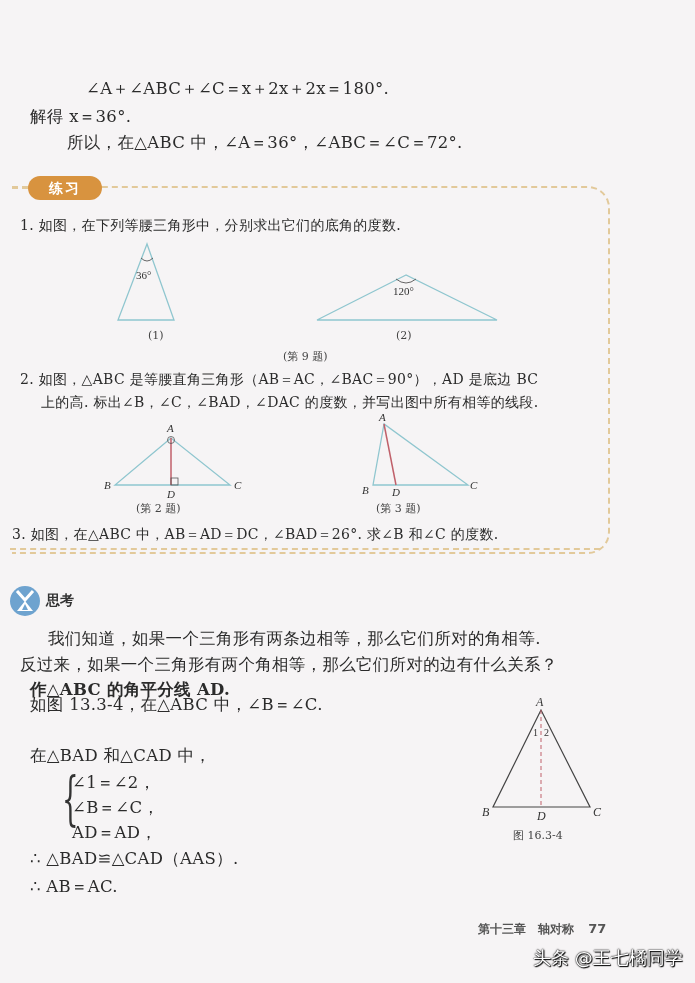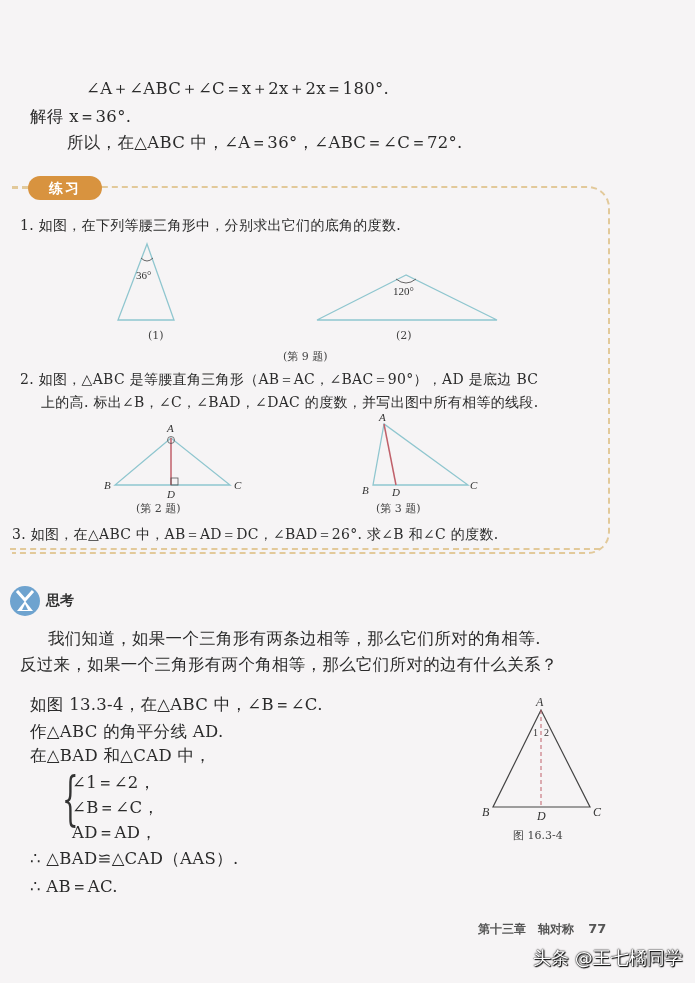--- a/index.html
+++ b/index.html
@@ -103,21 +103,21 @@
     <path d="M7,5 L15,14 L23,5" fill="none" stroke="#fff" stroke-width="3"></path>
     <path d="M7,25 L15,15 L23,25 Z" fill="#fff"></path>
     <path d="M12,24 L15,18 L18,24 Z" fill="#6ea3cf"></path>
   </svg>
 </div>
 <div class="think-title">思考</div>
 <div class="line big" style="left:48px;top:628px;">我们知道，如果一个三角形有两条边相等，那么它们所对的角相等.</div>
 <div class="line big" style="left:20px;top:654px;">反过来，如果一个三角形有两个角相等，那么它们所对的边有什么关系？</div>
 
 <div class="line big" style="left:30px;top:694px;">如图 13.3-4，在△ABC 中，∠B＝∠C.</div>
-<div class="line big" style="left:30px;top:721px;">作△ABC 的角平分线 AD.</div>
+<div class="line big" style="left:30px;top:679px;font-weight:bold;">作△ABC 的角平分线 AD.</div>
 <div class="line big" style="left:30px;top:745px;">在△BAD 和△CAD 中，</div>
 <div class="brace">{</div>
 <div class="line big" style="left:72px;top:772px;">∠1＝∠2，</div>
 <div class="line big" style="left:72px;top:797px;">∠B＝∠C，</div>
 <div class="line big" style="left:72px;top:822px;">AD＝AD，</div>
 <div class="line big" style="left:30px;top:848px;">∴  △BAD≌△CAD（AAS）.</div>
 <div class="line big" style="left:30px;top:876px;">∴  AB＝AC.</div>
 
 <svg class="abs" style="left:460px;top:690px;" width="160" height="160">
   <polygon points="81,20 33,117 130,117" fill="none" stroke="#444" stroke-width="1.2"></polygon>

